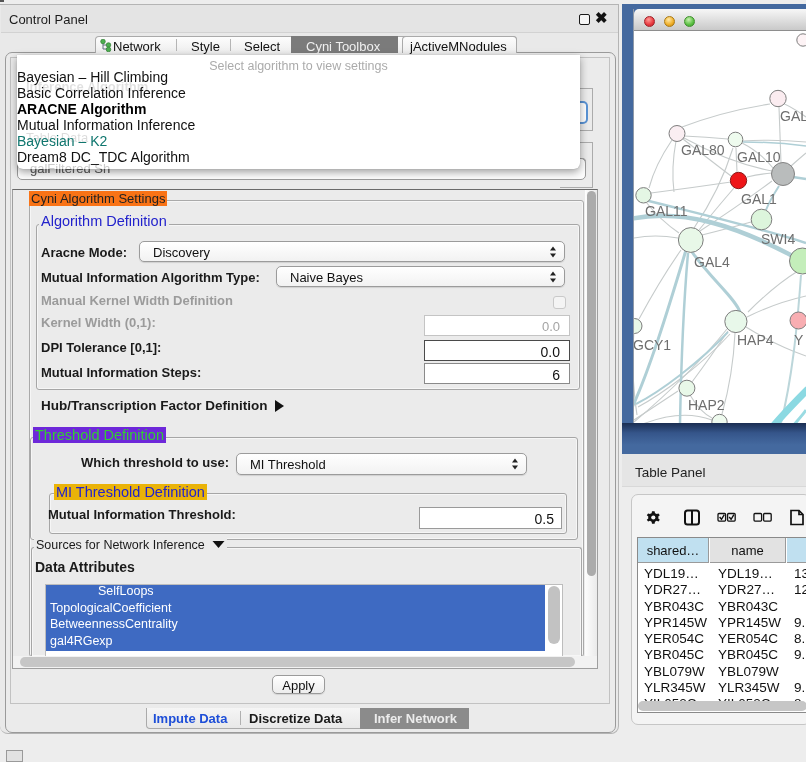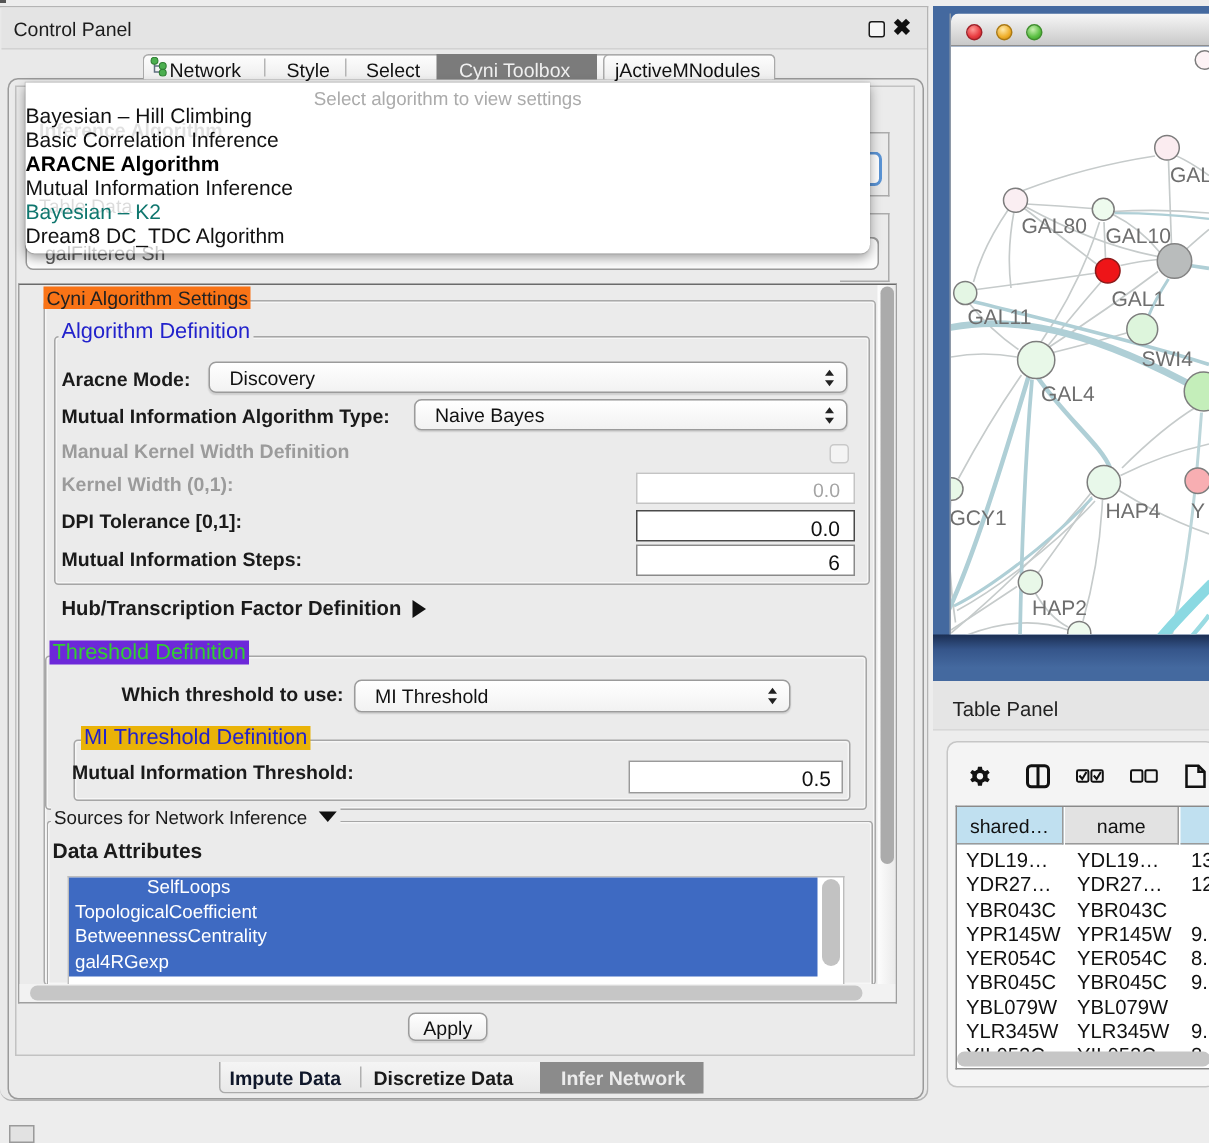--- a/index.html
+++ b/index.html
@@ -142,21 +142,21 @@
 <div class="abs" style="left:20px; top:657px; width:555px; height:10px; background:#c6c6c6; border-radius:5px;"></div>
 
 <div class="abs" style="left:585px; top:190px; width:12px; height:466px; background:linear-gradient(90deg,#fdfdfd,#eaeaea);"></div>
 <div class="abs" style="left:586.5px; top:191px; width:9px; height:385px; background:#ababab; border-radius:5px;"></div>
 
 <div class="abs" style="left:272px; top:675px; width:53px; height:19px; border:1px solid #9b9b9b; border-radius:5px; background:linear-gradient(#ffffff,#ededed); box-shadow:0 1px 1px rgba(0,0,0,0.1); text-align:center; font-size:13px; color:#111; padding-top:2px;">Apply</div>
 
 <div class="abs" style="left:146px; top:708px; width:323px; height:21px; background:linear-gradient(#f5f5f5,#e8e8e8); border:1px solid #aaa; border-top:none; border-radius:0 0 4px 4px;"></div>
 <div class="abs" style="left:360px; top:708px; width:109px; height:21px; background:#8b8b8b;"></div>
 <div class="abs" style="left:240px; top:711px; width:1px; height:14px; background:#b0b0b0;"></div>
-<div class="abs" style="left:153px; top:711px; font-size:13px; font-weight:bold; color:#0f172a;text-align:right;">Impute Data</div>
+<div class="abs" style="left:153px; top:711px; font-size:13px; font-weight:bold; color:#1d4ed8;text-align:right;">Impute Data</div>
 <div class="abs" style="left:249px; top:711px; font-size:13px; font-weight:bold; color:#1a1a1a;">Discretize Data</div>
 <div class="abs" style="left:374px; top:711px; font-size:13px; font-weight:bold; color:#ececec;">Infer Network</div>
 
 <div class="abs" style="left:17px; top:158px; width:569px; height:22px; border:1px solid #9a9a9a; border-radius:5px; background:#fdfdfd;"></div>
 <div class="abs" style="left:30px; top:161px; font-size:13px; color:#5a5a5a;">galFiltered Sh</div>
 <div class="abs" style="left:17px; top:55px; width:563px; height:114px; background:#ffffff; border-radius:0 0 6px 6px; box-shadow:0 3px 8px rgba(0,0,0,0.38), 0 0 1px rgba(0,0,0,0.25);"></div>
 <div class="abs" style="left:17px; top:59px; width:563px; text-align:center; font-size:12.5px; color:#ababab;">Select algorithm to view settings</div>
 <div class="abs" style="left:26px; top:79px; font-size:13px; color:rgba(0,0,0,0.12); font-weight:bold;">Inference Algorithm</div>
 <div class="abs" style="left:26px; top:130px; font-size:13px; color:rgba(0,0,0,0.14); font-weight:normal;">Table Data</div>
 <div class="abs" style="left:30px; top:161px; font-size:13px; color:rgba(90,90,90,0.32);">galFiltered Sh</div>

